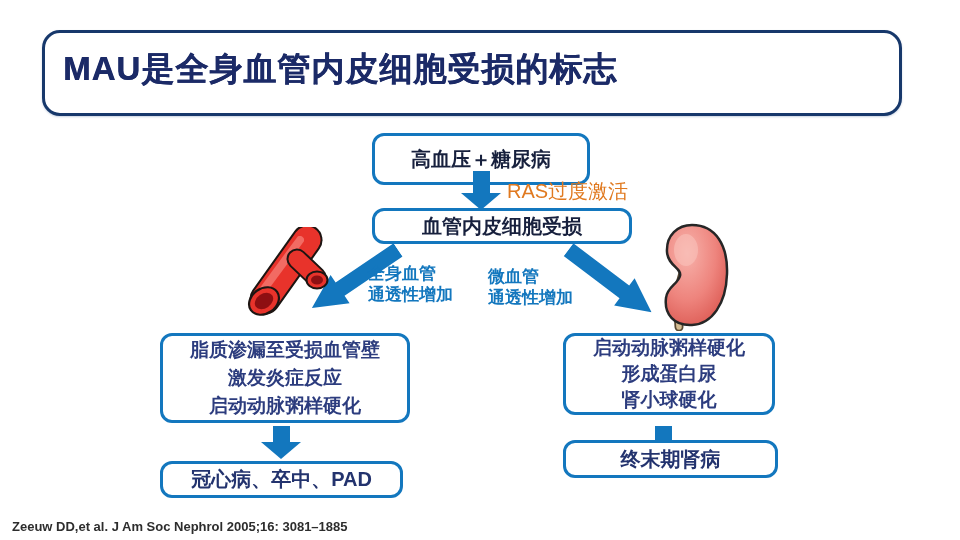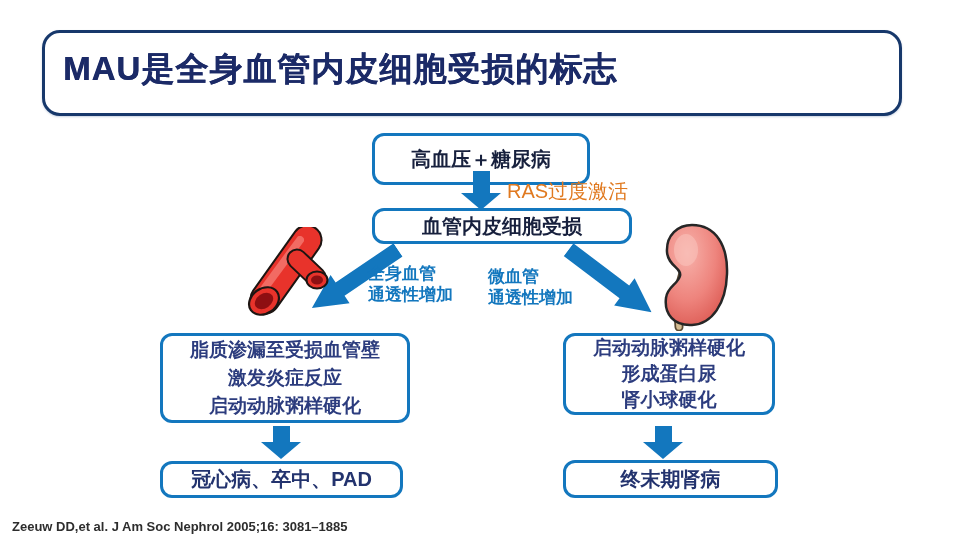--- a/index.html
+++ b/index.html
@@ -33,21 +33,21 @@
     position:absolute;background:#fff;border:3px solid var(--flow-border);
     border-radius:12px;box-sizing:border-box;
     display:flex;flex-direction:column;align-items:center;justify-content:center;
     text-align:center;font-weight:bold;
   }
   .box-cause{left:372px;top:133px;width:218px;height:52px;font-size:20px;color:var(--topbox-text);}
   .box-endothelium{left:372px;top:208px;width:260px;height:36px;font-size:20px;color:var(--topbox-text);}
   .box-lipid{left:160px;top:333px;width:250px;height:90px;font-size:19px;line-height:28px;color:var(--navy-text);}
   .box-protein{left:563px;top:333px;width:212px;height:82px;font-size:19px;line-height:26px;color:var(--navy-text);}
   .box-chd{left:160px;top:461px;width:243px;height:37px;font-size:20px;color:var(--outcome-text);}
-  .box-esrd{left:563px;top:460px;width:215px;height:38px;font-size:20px;color:var(--outcome-text);}
+  .box-esrd{left:563px;top:440px;width:215px;height:38px;font-size:20px;color:var(--outcome-text);}
   
   .v-arrow{position:absolute;display:flex;flex-direction:column;align-items:center;width:40px;}
   .v-arrow .shaft{width:17px;background:var(--arrow);}
   .v-arrow .head{width:0;height:0;border-left:20px solid transparent;border-right:20px solid transparent;border-top:17px solid var(--arrow);}
   .arrow-cause{left:461px;top:171px;}
   .arrow-cause .shaft{height:22px;}
   .arrow-chd{left:261px;top:426px;}
   .arrow-chd .shaft{height:16px;}
   .arrow-esrd{left:643px;top:426px;}
   .arrow-esrd .shaft{height:16px;}

